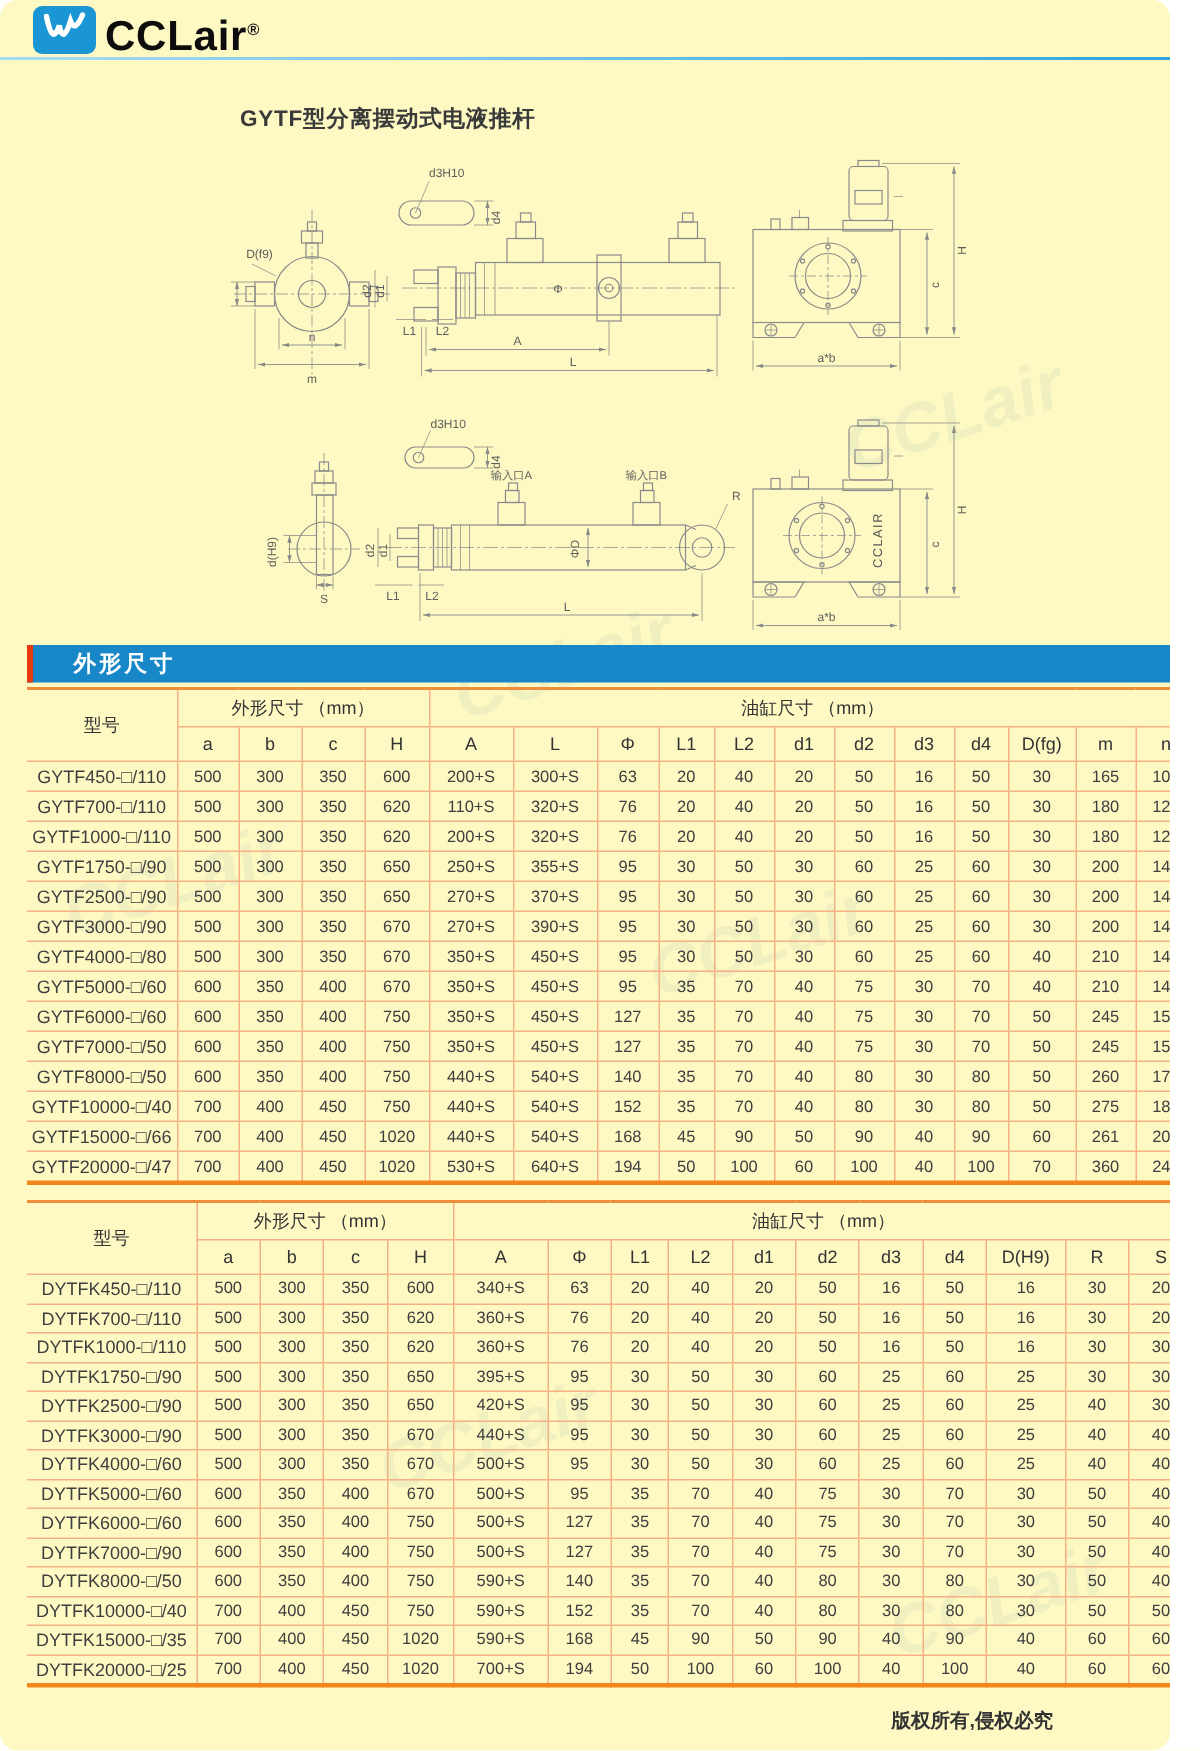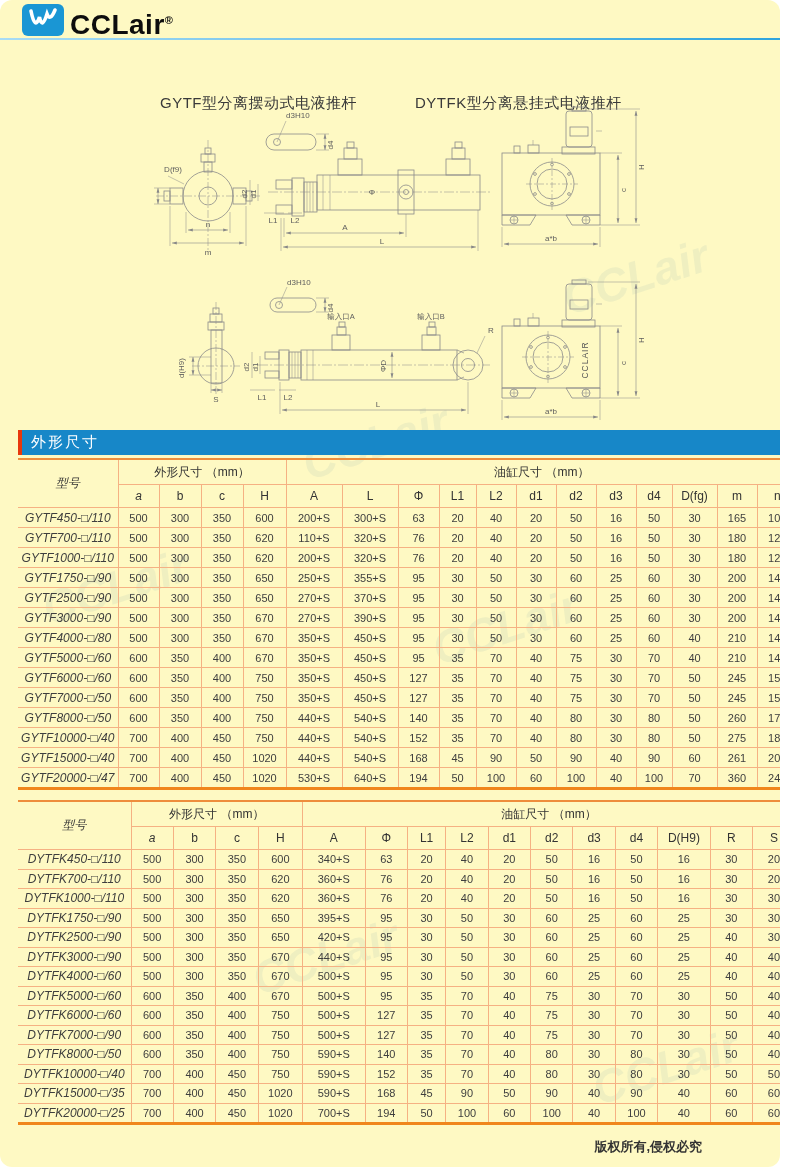--- a/index.html
+++ b/index.html
@@ -6,42 +6,42 @@
   .page{position:relative;width:780px;height:1167px;background:#fef9c3;overflow:hidden;
         font-family:"Liberation Sans","DejaVu Sans",sans-serif;color:#333;border-radius:12px;}
   
   .logo{position:absolute;left:22px;top:4px;display:flex;align-items:flex-start;}
   .logo-mark{width:42px;height:32px;border-radius:6px;background:#1a96d4;display:flex;align-items:center;justify-content:center;}
   .brand{font-size:28px;font-weight:bold;color:#0d0d0d;margin-left:6px;line-height:32px;letter-spacing:0.5px;}
   .reg{font-size:11px;font-weight:bold;vertical-align:10px;}
   .header-line{position:absolute;left:0;top:38px;width:800px;height:2px;
                background:linear-gradient(to right,#a8dcf5,#2ba3dd);}
   
-  .dwg-title{position:absolute;top:70px;font-size:15px;font-weight:normal;color:#3a3a3a;letter-spacing:0.5px;margin-top:24px;}
+  .dwg-title{position:absolute;top:70px;font-size:15px;font-weight:bold;color:#3a3a3a;letter-spacing:0.5px;}
   .t-gytf{left:160px;} .t-dytfk{left:415px;}
   
   svg text{font-family:"Liberation Sans","DejaVu Sans",sans-serif;font-size:8px;fill:#5d5d5d;}
   svg text.cn{font-size:7.5px;}
   .drawing{position:absolute;}
   
   .wm{position:absolute;font-size:46px;font-weight:bold;font-style:italic;color:#35749e;
       opacity:0.07;transform:rotate(-18deg);pointer-events:none;white-space:nowrap;}
   
   .section-bar{position:absolute;left:18px;top:430px;width:782px;height:25px;background:#1787c8;
                border-left:4px solid #e8380d;display:flex;align-items:center;box-sizing:border-box;}
-  .section-title{color:#ffffff;font-weight:normal;font-size:15px;padding-left:9px;letter-spacing:2px;}
+  .section-title{color:#ffffff;font-weight:bold;font-size:15px;padding-left:27px;letter-spacing:2px;}
   
   .tbl{position:absolute;left:18px;width:777px;border-collapse:collapse;table-layout:fixed;
        border-top:2px solid #ee8d3c;border-bottom:3px solid #f0861c;}
   .tbl th,.tbl td{border:1px solid #f5b183;text-align:center;vertical-align:middle;
        font-weight:normal;padding:0;color:#3e3e3e;}
   .tbl th{font-size:12px;height:22px;color:#333;}
   .tbl thead tr:first-child th{height:24px;border-top:none;}
   .tbl td{font-size:11px;height:19px;}
-  .tbl th:first-child,.tbl td:first-child{border-left:none;font-style:italic;}
+  .tbl th:first-child,.tbl td:first-child{border-left:none;}
   .tbl th:last-child,.tbl td:last-child{border-right:none;}
   .tbl td:first-child{font-size:12px;}
   .tbl-1{top:458px;}
   .tbl-2{top:800px;}
   .tbl-2 td{height:18.5px;}
   
   .copyright{position:absolute;right:78px;top:1138px;font-size:13px;font-weight:bold;color:#333;}
 </style>
 </head>
 <body>
@@ -59,21 +59,20 @@
   <div class="header-line"></div>
 
   <div class="wm" style="left:560px;top:250px;">CCLair</div>
   <div class="wm" style="left:300px;top:415px;">CCLair</div>
   <div class="wm" style="left:40px;top:560px;">CCLair</div>
   <div class="wm" style="left:430px;top:600px;">CCLair</div>
   <div class="wm" style="left:250px;top:930px;">CCLair</div>
   <div class="wm" style="left:590px;top:1040px;">CCLair</div>
 
   <div class="dwg-title t-gytf">GYTF型分离摆动式电液推杆</div>
-  <div class="dwg-title t-dytfk">DYTFK型分离悬挂式电液推杆</div>
 
   <svg class="drawing" style="left:140px;top:104px;" width="355" height="158" viewBox="0 0 355 158">
     <defs>
       <marker id="ar1" markerWidth="9" markerHeight="6" refX="8" refY="3" orient="auto-start-reverse">
         <path d="M0,0.6 L8,3 L0,5.4 Z" fill="#888"></path>
       </marker>
     </defs>
     <g stroke="#8a8a8a" stroke-width="0.8" fill="none">
 
       <line x1="16" y1="92" x2="120" y2="92" stroke-dasharray="8 2 2 2" stroke-width="0.5"></line>
@@ -600,21 +599,21 @@
           <td>70</td>
           <td>40</td>
           <td>80</td>
           <td>30</td>
           <td>80</td>
           <td>50</td>
           <td>275</td>
           <td>185</td>
         </tr>
         <tr>
-          <td>GYTF15000-□/40</td>
+          <td>GYTF15000-□/66</td>
           <td>700</td>
           <td>400</td>
           <td>450</td>
           <td>1020</td>
           <td>440+S</td>
           <td>540+S</td>
           <td>168</td>
           <td>45</td>
           <td>90</td>
           <td>50</td>

